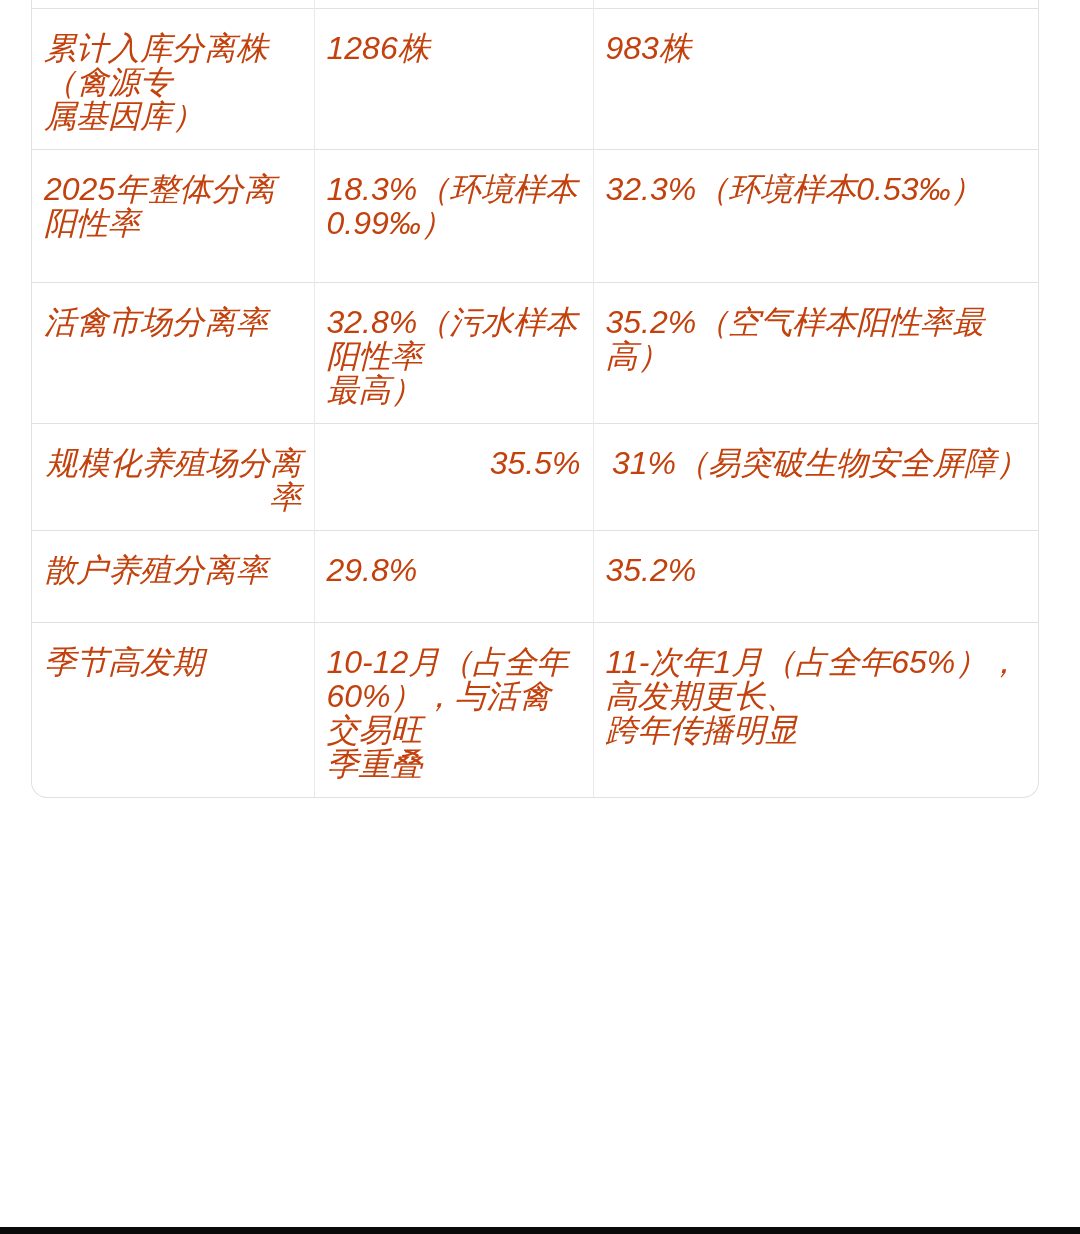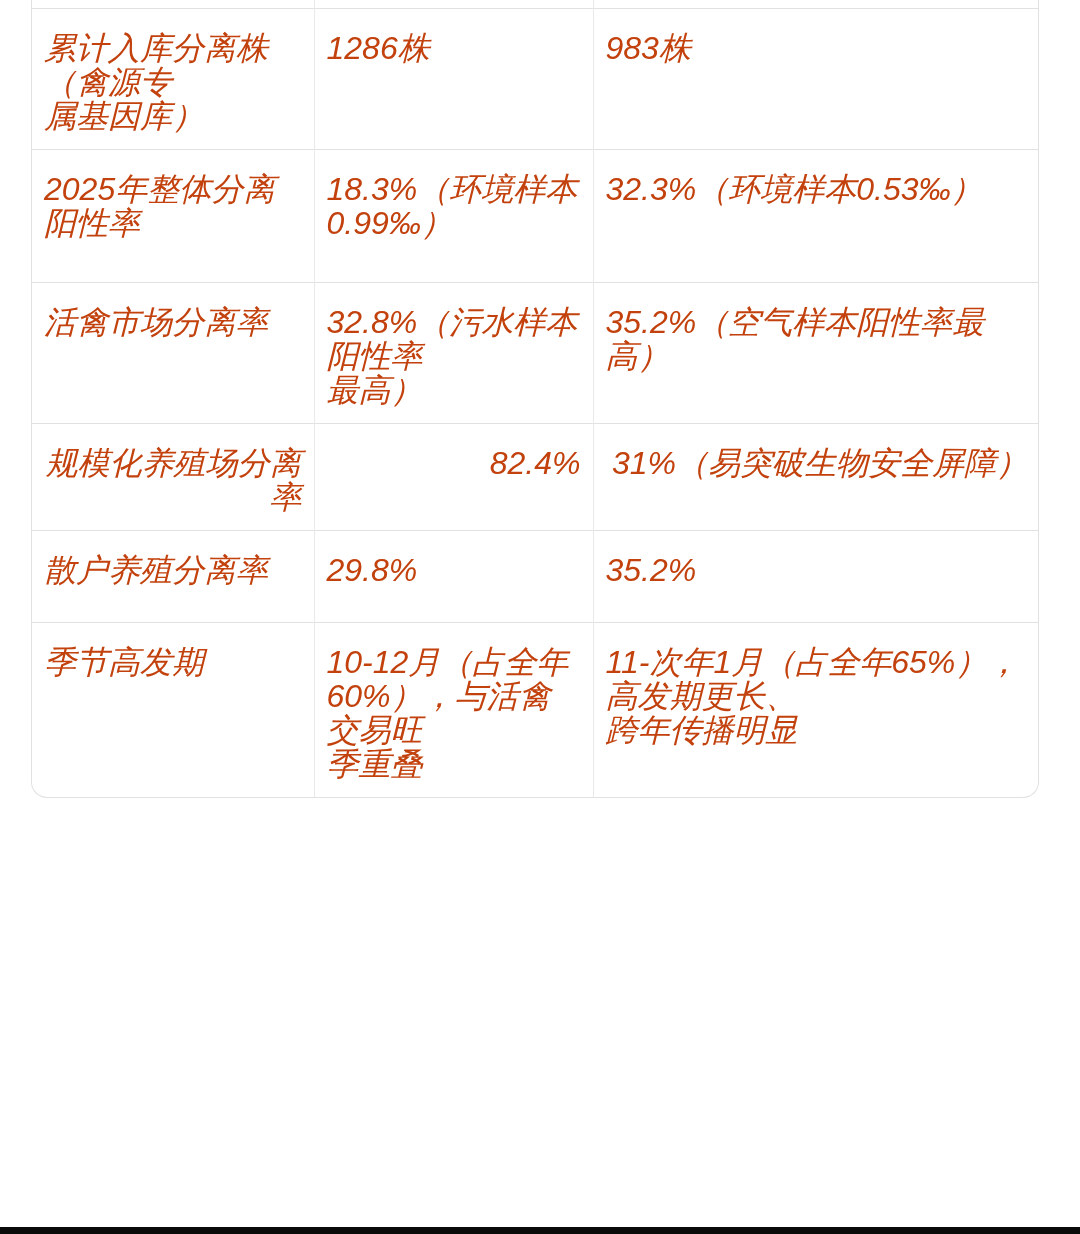--- a/index.html
+++ b/index.html
@@ -98,21 +98,21 @@
         <td>32.3%（环境样本0.53‰）</td>
       </tr>
       <tr class="r3">
         <td>活禽市场分离率</td>
         <td>32.8%（污水样本阳性率
 最高）</td>
         <td>35.2%（空气样本阳性率最高）</td>
       </tr>
       <tr class="r4">
         <td>规模化养殖场分离率</td>
-        <td>82.4%</td>
+        <td>35.5%</td>
         <td>31%（易突破生物安全屏障）</td>
       </tr>
       <tr class="r5">
         <td>散户养殖分离率</td>
         <td>29.8%</td>
         <td>35.2%</td>
       </tr>
       <tr class="r8">
         <td>季节高发期</td>
         <td>10-12月（占全年

